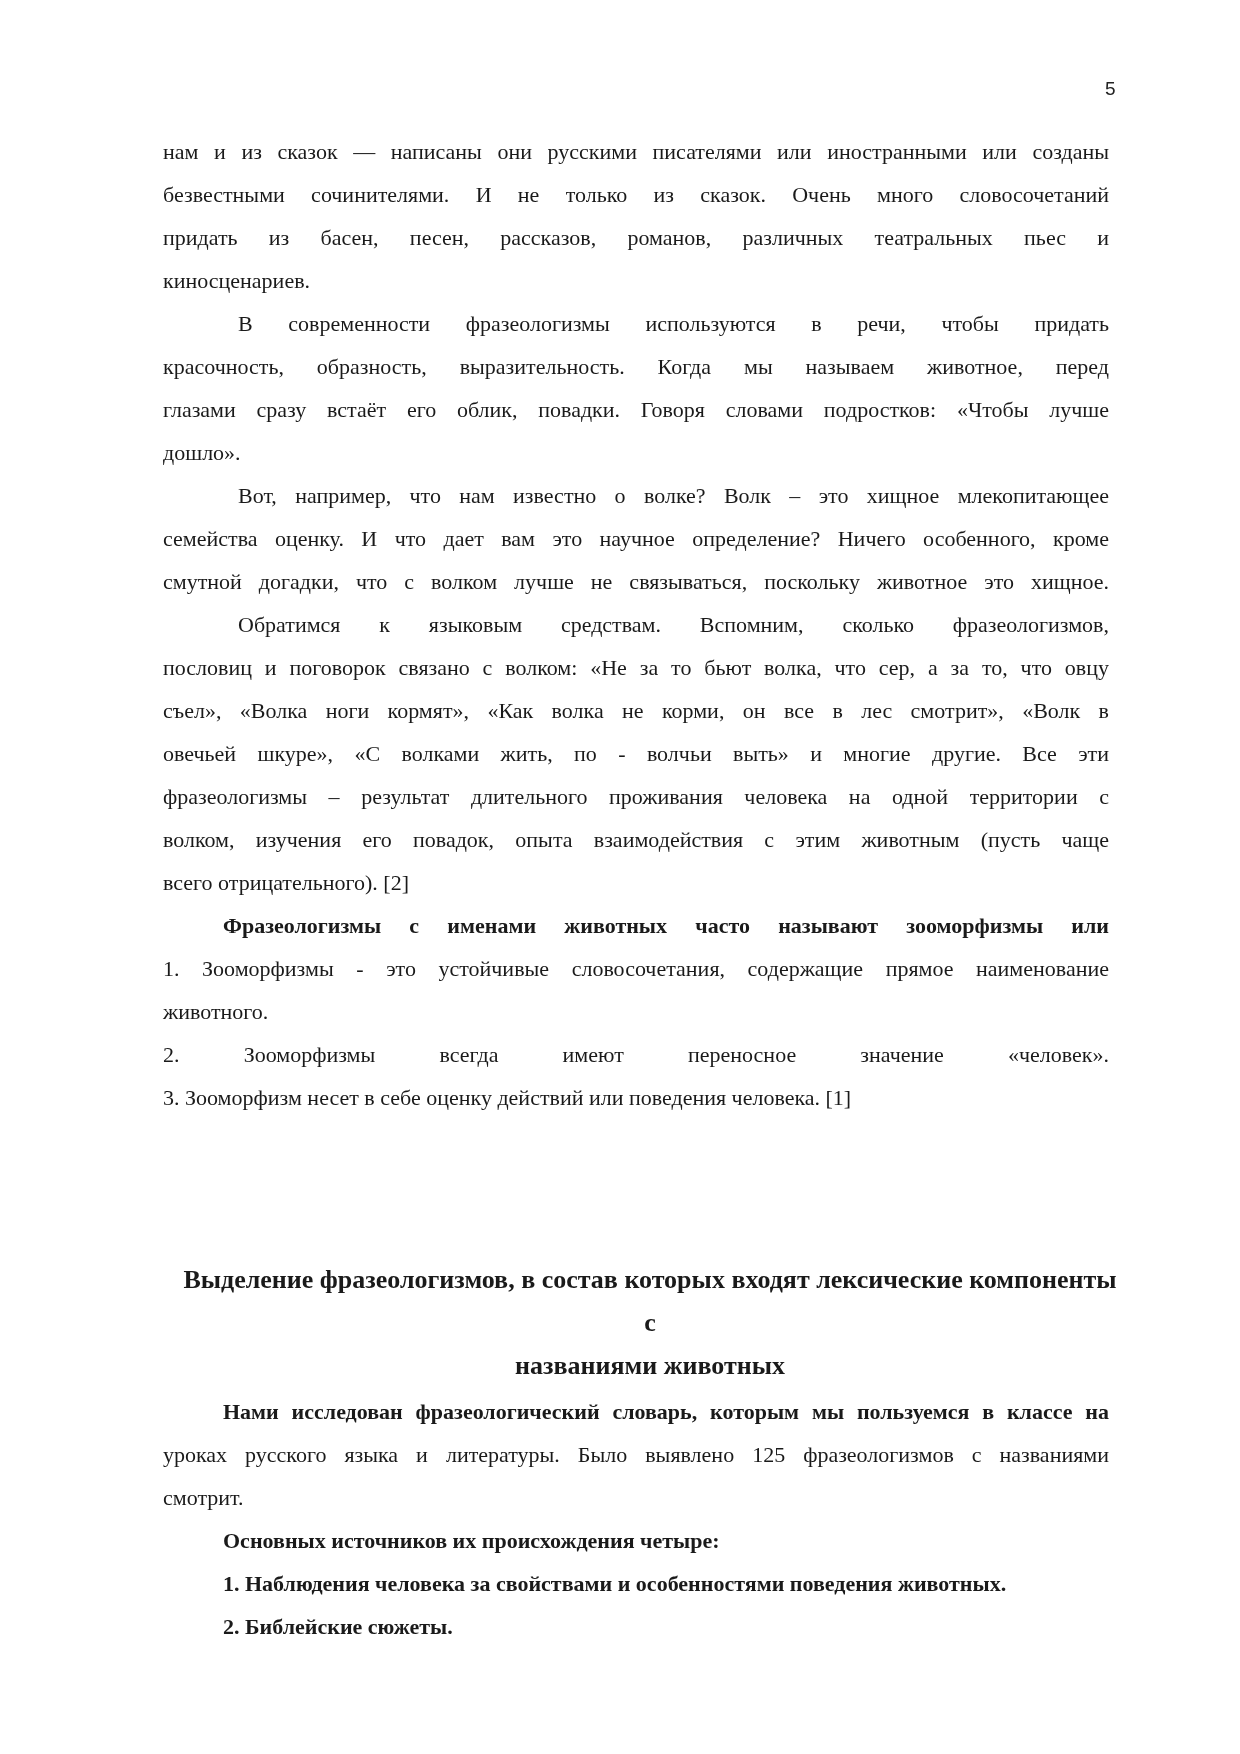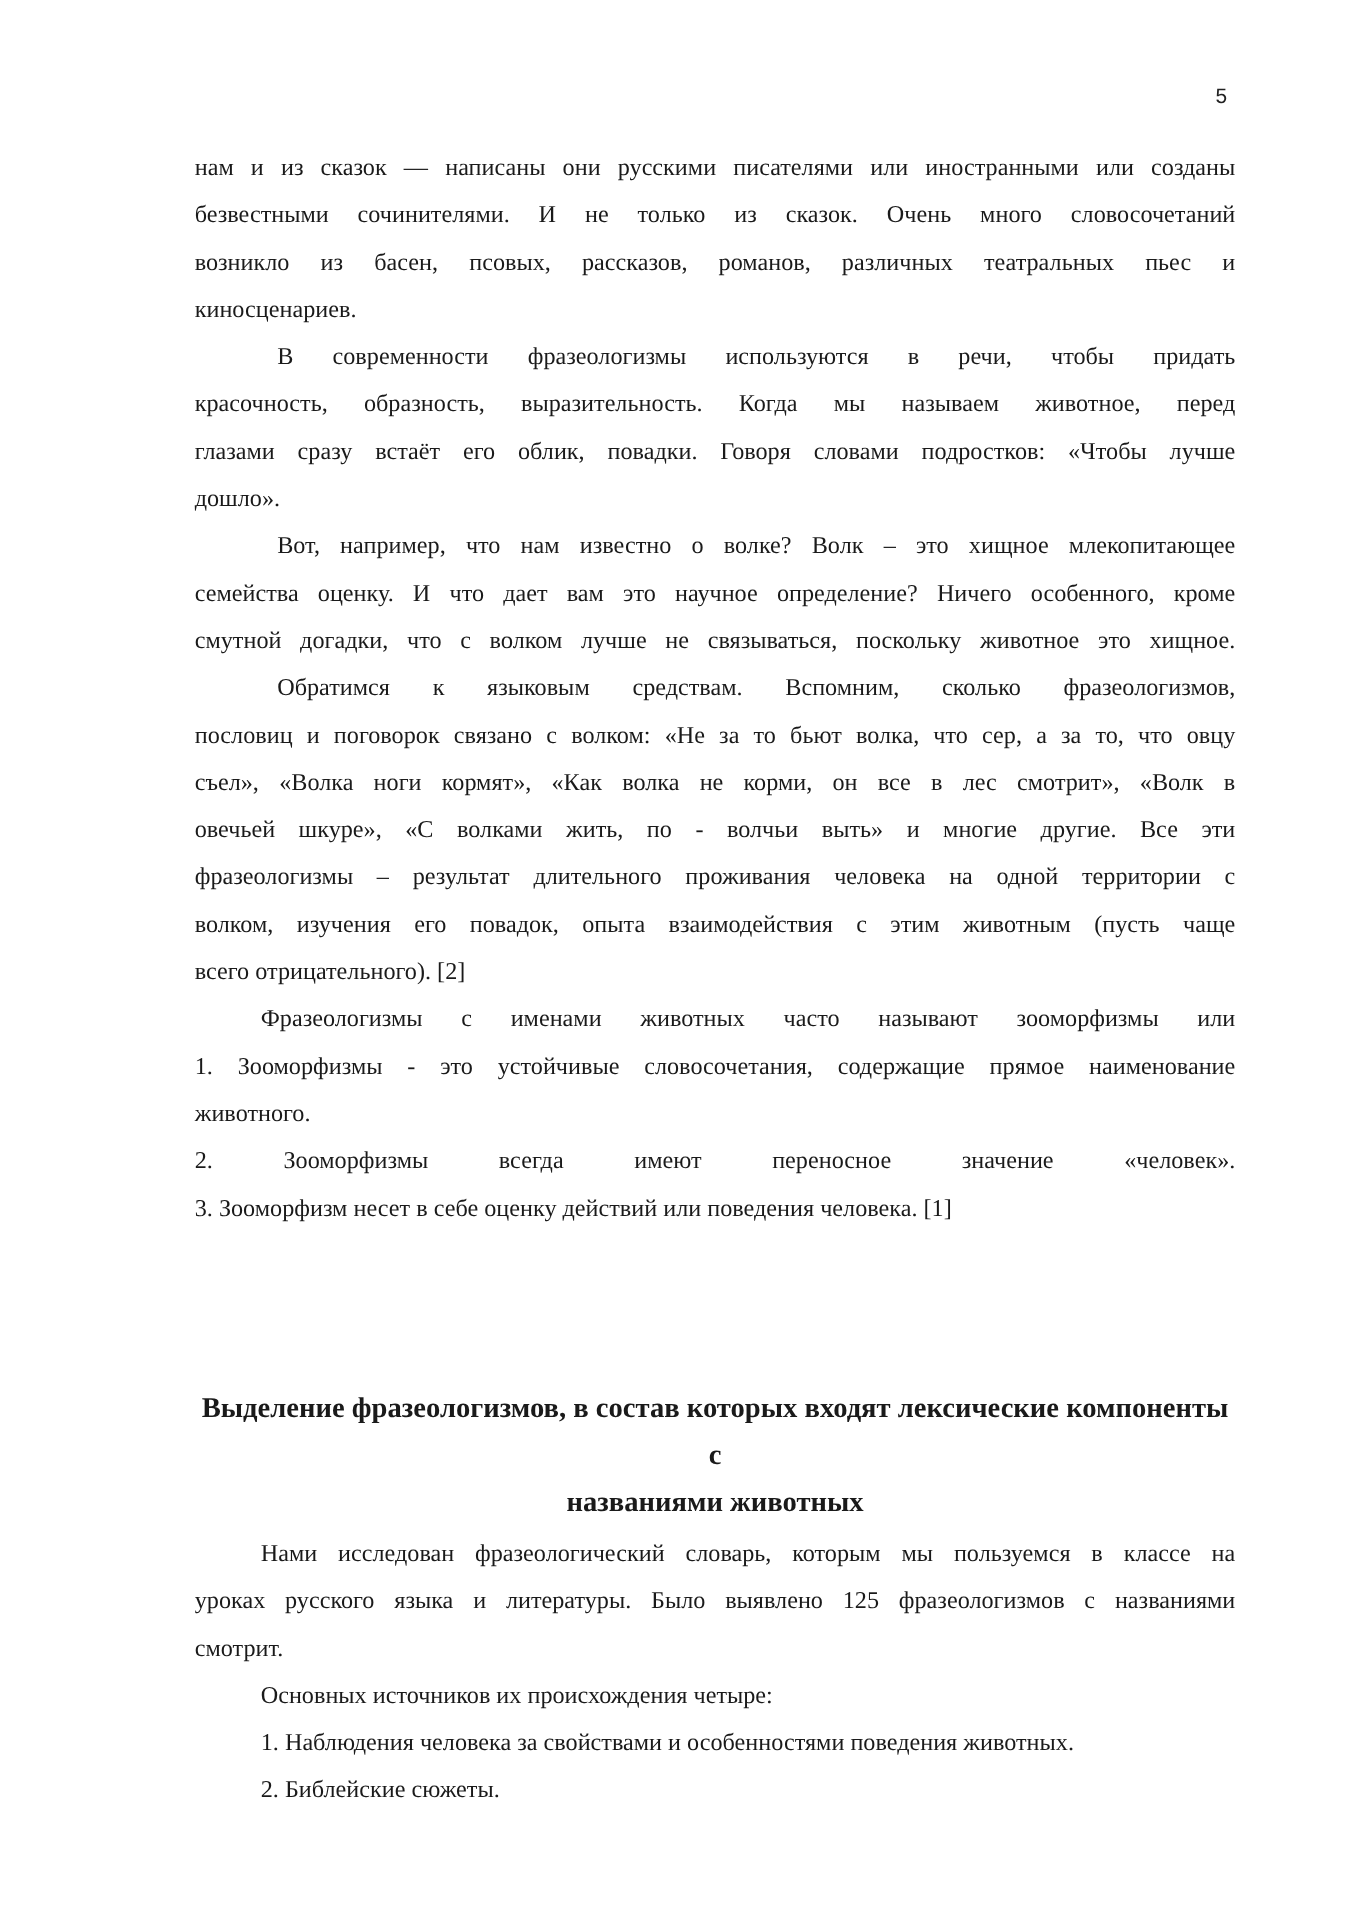--- a/index.html
+++ b/index.html
@@ -1,36 +1,36 @@
 <!DOCTYPE html>
 <html><head>
 <meta charset="utf-8">
 <style>
   html, body { margin: 0; padding: 0; background: #ffffff; }
   body { width: 1240px; height: 1754px; position: relative; overflow: hidden;
          font-family: "Liberation Serif", "DejaVu Serif", serif; color: #1a1a1a; }
   .page-number { position: absolute; top: 78px; left: 1105px; font-size: 19px;
                  font-family: "Liberation Sans", "DejaVu Sans", sans-serif; color: #222; }
-  .body-text { position: absolute; left: 177px; width: 946px; top: 130px; }
+  .body-text { position: absolute; left: 163px; width: 946px; top: 130px; }
   .line { font-size: 22px; line-height: 43px; height: 43px; white-space: nowrap; }
   .justify { text-align: justify; text-align-last: justify; white-space: normal; }
   .indent75 { padding-left: 75px; }
-  .indent60 { padding-left: 60px; }
+  .indent60 { padding-left: 60px; font-weight: bold; }
   .heading { position: absolute; left: 177px; width: 946px; text-align: center;
              font-weight: bold; font-size: 26px; line-height: 43px; }
 </style>
 </head>
 <body>
 
 <div class="page-number">5</div>
 
 <div class="body-text">
   <div class="line justify">нам и из сказок — написаны они русскими писателями или иностранными или созданы</div>
   <div class="line justify">безвестными сочинителями. И не только из сказок. Очень много словосочетаний</div>
-  <div class="line justify">возникло из басен, псовых, рассказов, романов, различных театральных пьес и</div>
+  <div class="line justify">придать из басен, песен, рассказов, романов, различных театральных пьес и</div>
   <div class="line">киносценариев.</div>
   <div class="line justify indent75">В современности фразеологизмы используются в речи, чтобы придать</div>
   <div class="line justify">красочность, образность, выразительность. Когда мы называем животное, перед</div>
   <div class="line justify">глазами сразу встаёт его облик, повадки. Говоря словами подростков: «Чтобы лучше</div>
   <div class="line">дошло».</div>
   <div class="line justify indent75">Вот, например, что нам известно о волке? Волк – это хищное млекопитающее</div>
   <div class="line justify">семейства оценку. И что дает вам это научное определение? Ничего особенного, кроме</div>
   <div class="line justify">смутной догадки, что с волком лучше не связываться, поскольку животное это хищное.</div>
   <div class="line justify indent75">Обратимся к языковым средствам. Вспомним, сколько фразеологизмов,</div>
   <div class="line justify">пословиц и поговорок связано с волком: «Не за то бьют волка, что сер, а за то, что овцу</div>

